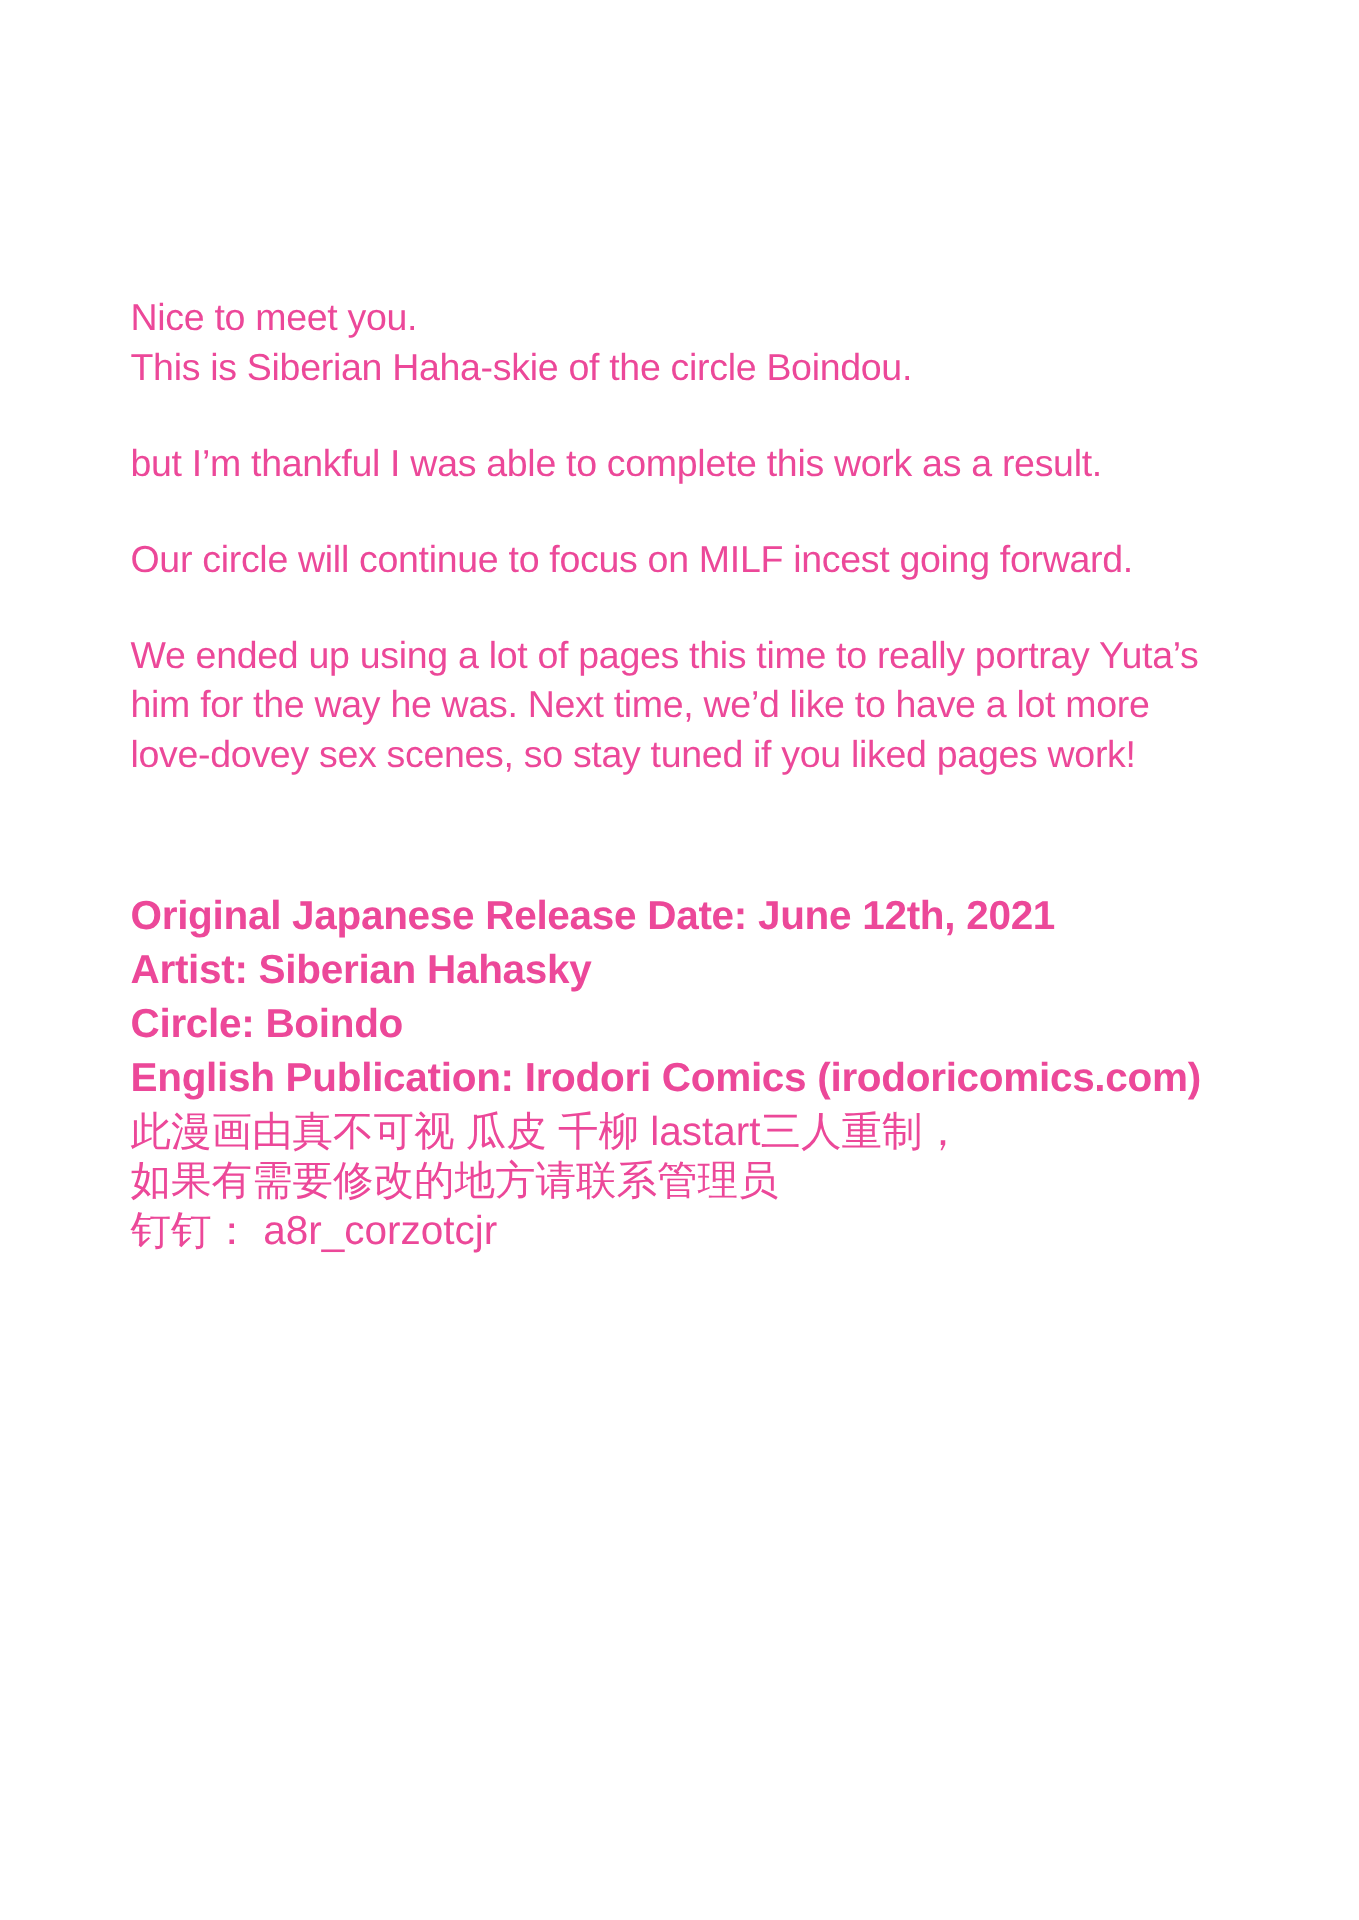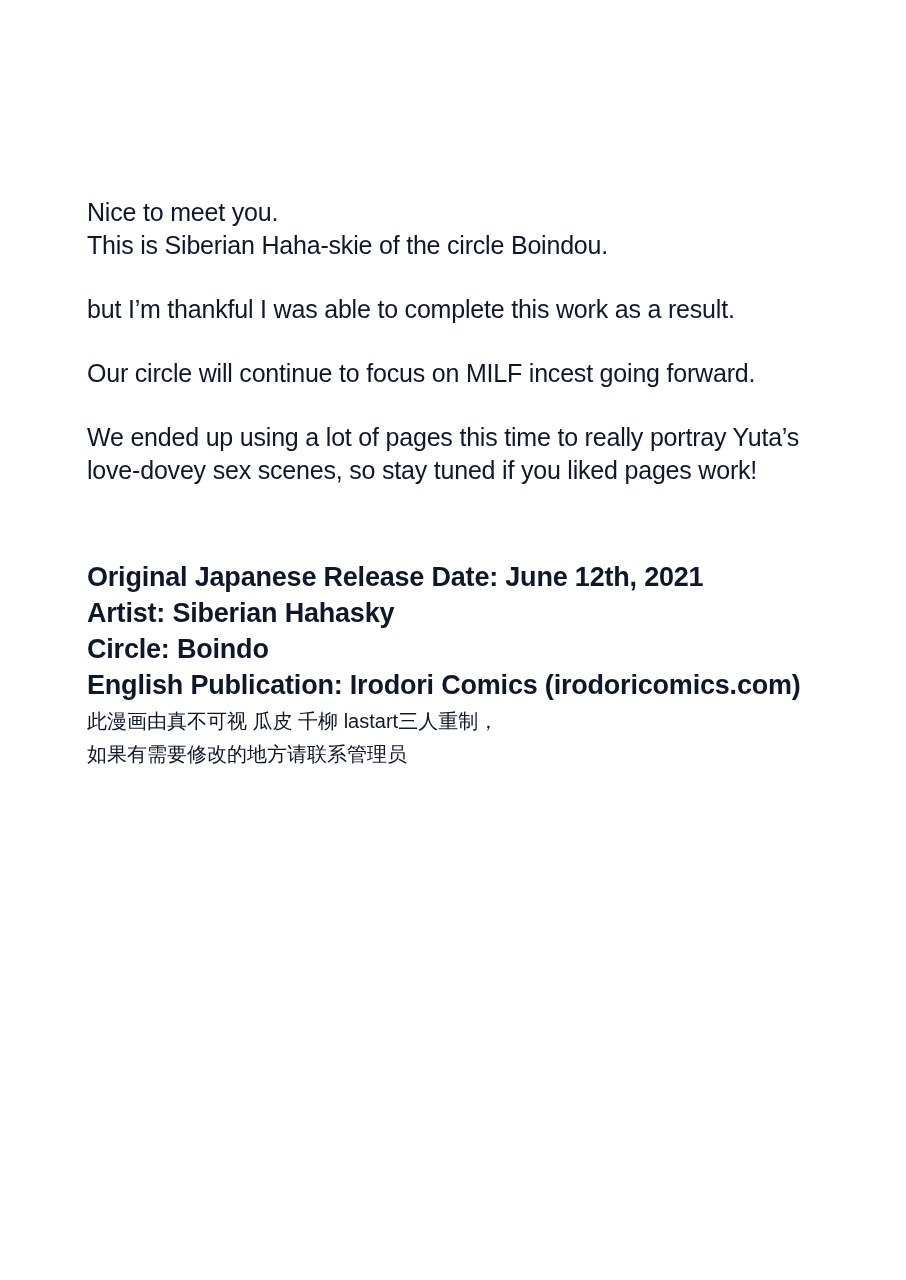--- a/index.html
+++ b/index.html
@@ -7,21 +7,21 @@
     padding: 0;
     background: #ffffff;
   }
   .page {
     position: relative;
     width: 906px;
     height: 1280px;
     background: #ffffff;
     overflow: hidden;
     font-family: "Liberation Sans", "DejaVu Sans", sans-serif;
-    color: #0f172a;
+    color: #ec4899;
   }
   .content {
     position: absolute;
     left: 87px;
     top: 196px;
     right: 30px;
   }
   .afterword .para {
     margin: 0 0 31px 0;
   }
@@ -38,21 +38,21 @@
     font-size: 27px;
     line-height: 36px;
     font-weight: bold;
     white-space: nowrap;
     letter-spacing: -0.2px;
   }
   .scanlation {
     margin-top: 2px;
   }
   .scanlation .line {
-    font-size: 20px;
+    font-size: 27px;
     line-height: 33px;
     white-space: nowrap;
   }
 </style>
 </head>
 <body>
 
 <div class="page">
   <div class="content">
 
@@ -66,31 +66,33 @@
       <div class="para">
         <div class="line">but I’m thankful I was able to complete this work as a result.</div>
       </div>
 
       <div class="para">
         <div class="line">Our circle will continue to focus on MILF incest going forward.</div>
       </div>
 
       <div class="para">
         <div class="line">We ended up using a lot of pages this time to really portray Yuta’s</div>
+        <div class="line">him for the way he was. Next time, we’d like to have a lot more</div>
         <div class="line">love-dovey sex scenes, so stay tuned if you liked pages work!</div>
       </div>
 
     </div>
 
     <div class="credits">
       <div class="line">Original Japanese Release Date: June 12th, 2021</div>
       <div class="line">Artist: Siberian Hahasky</div>
       <div class="line">Circle: Boindo</div>
       <div class="line">English Publication: Irodori Comics (irodoricomics.com)</div>
     </div>
 
     <div class="scanlation">
       <div class="line">此漫画由真不可视 瓜皮 千柳 lastart三人重制，</div>
       <div class="line">如果有需要修改的地方请联系管理员</div>
+      <div class="line">钉钉： a8r_corzotcjr</div>
     </div>
 
   </div>
 </div>
 
 </body></html>

